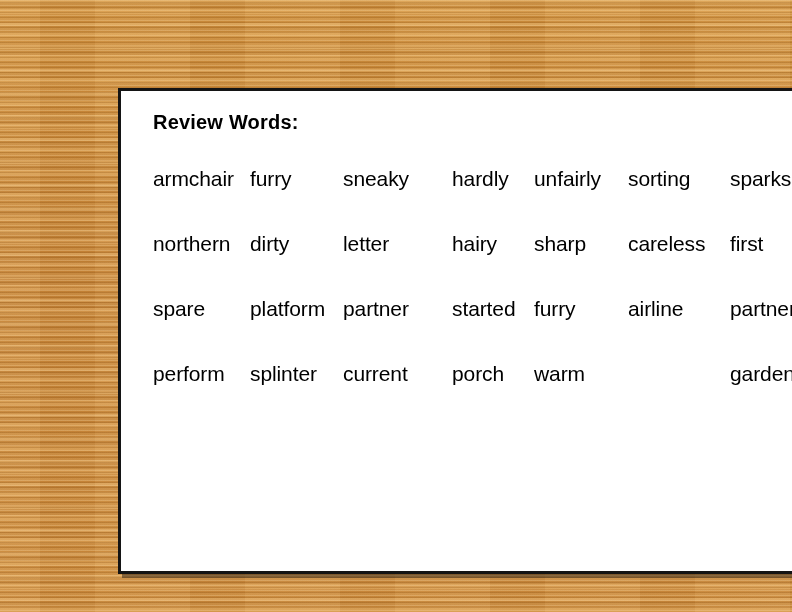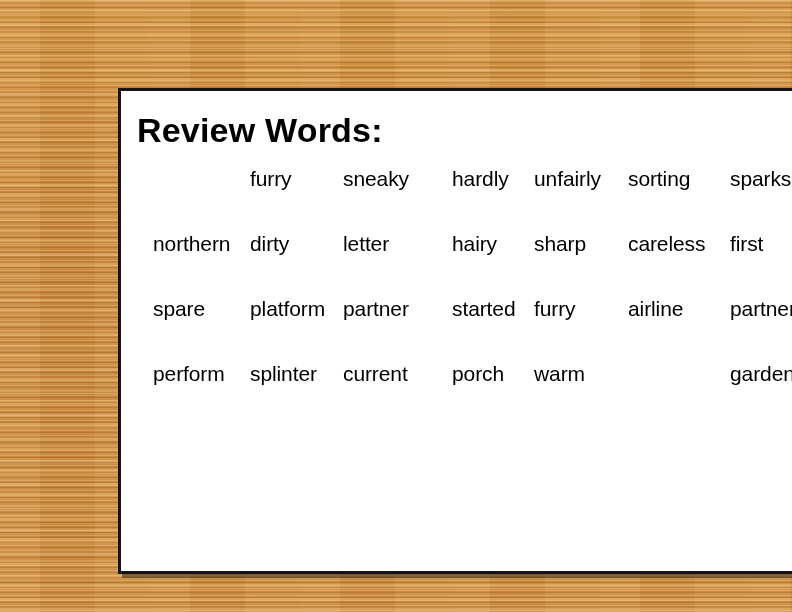--- a/index.html
+++ b/index.html
@@ -66,23 +66,23 @@
     width: 700px;   
     height: 486px;
     background: #FFFFFF;
     border: 3px solid #141414;
     box-sizing: border-box;
     box-shadow: 4px 4px 0 rgba(20, 12, 4, 0.45);
   }
 
   #slide-title {
     position: absolute;
-    left: 16px;
+    left: 32px;
     top: 20px;
-    font-size: 34px;
+    font-size: 20px;
     font-weight: bold;
     color: #000000;
     letter-spacing: 0.2px;
     white-space: nowrap;
   }
 
   #word-grid {
     position: absolute;
     left: 32px;
     top: 76px;
@@ -118,20 +118,21 @@
 
 <div id="desk-background"></div>
 
 <div id="slide-card">
 
   <div id="slide-title">Review Words:</div>
 
   <div id="word-grid">
 
     <div class="word-row">
+      <span class="word-cell col-0">armchair</span>
       <span class="word-cell col-1">furry</span>
       <span class="word-cell col-2">sneaky</span>
       <span class="word-cell col-3">hardly</span>
       <span class="word-cell col-4">unfairly</span>
       <span class="word-cell col-5">sorting</span>
       <span class="word-cell col-6">sparks</span>
     </div>
 
     <div class="word-row">
       <span class="word-cell col-0">northern</span>

